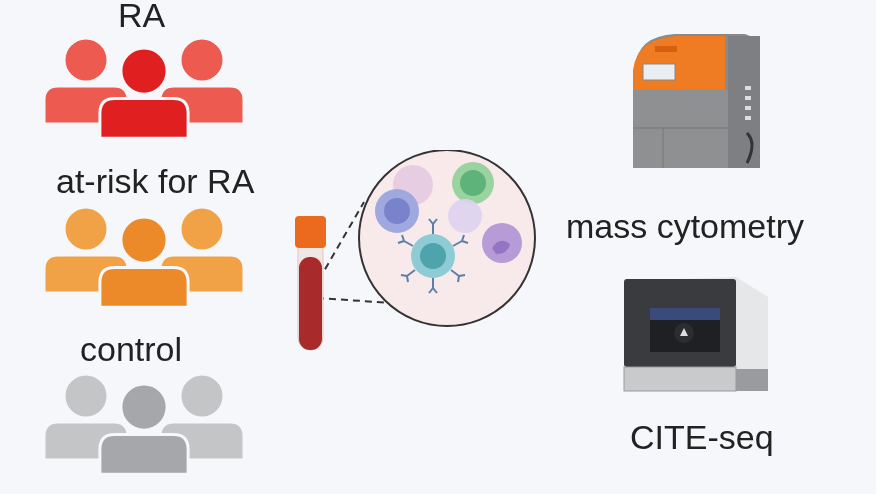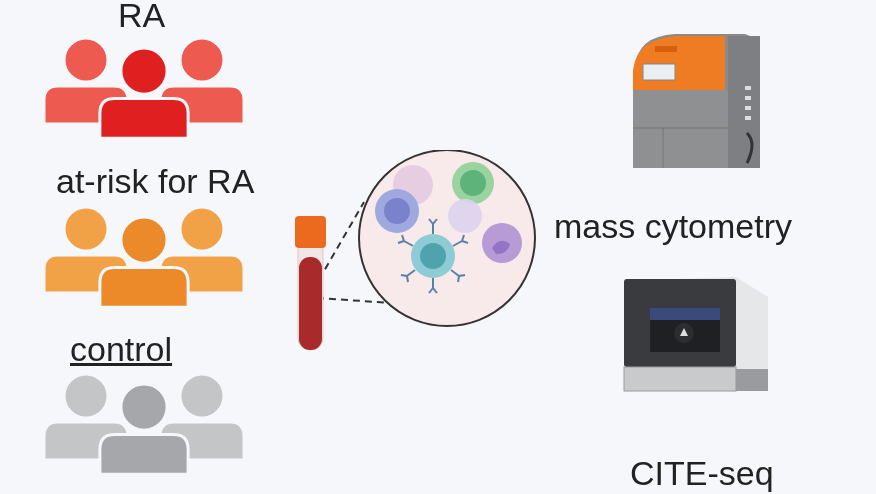--- a/index.html
+++ b/index.html
@@ -7,21 +7,21 @@
          font-family:"Liberation Sans", sans-serif; color:#222; }
   .label { position:absolute; font-size:34px; color:#222; white-space:nowrap; }
   .group-icon { position:absolute; }
   svg { display:block; }
 </style>
 </head>
 <body>
 
 <div class="label" style="left:118px;top:-4px;">RA</div>
 <div class="label" style="left:56px;top:162px;">at-risk for RA</div>
-<div class="label" style="left:70px;top:330px;text-decoration:underline;">control</div>
+<div class="label" style="left:80px;top:330px;">control</div>
 
 <svg class="group-icon" style="left:44px;top:34px;" width="200" height="118" viewBox="0 0 200 118">
   <g id="g0">
       <g>
         <circle cx="42" cy="26" r="22" fill="#ec5a50" stroke="#f5f7fa" stroke-width="3"></circle>
         <path d="M0 90 L0 66 Q0 52 14 52 L70 52 Q84 52 84 66 L84 90 Z" fill="#ec5a50" stroke="#f5f7fa" stroke-width="3"></path>
       </g>
       <g>
         <circle cx="158" cy="26" r="22" fill="#ec5a50" stroke="#f5f7fa" stroke-width="3"></circle>
         <path d="M116 90 L116 66 Q116 52 130 52 L186 52 Q200 52 200 66 L200 90 Z" fill="#ec5a50" stroke="#f5f7fa" stroke-width="3"></path>
@@ -107,25 +107,25 @@
   <line x1="38" y1="100" x2="38" y2="140" stroke="#777"></line>
   <line x1="8" y1="100" x2="103" y2="100" stroke="#777"></line>
   <g fill="#ddd">
       <rect x="120" y="58" width="6" height="4"></rect>
       <rect x="120" y="68" width="6" height="4"></rect>
       <rect x="120" y="78" width="6" height="4"></rect>
       <rect x="120" y="88" width="6" height="4"></rect>
     </g>
   <path d="M122 105 q10 10 0 30" stroke="#333" stroke-width="3" fill="none"></path>
 </svg>
-<div class="label" style="left:554px;top:207px;">mass cytometry</div>
+<div class="label" style="left:566px;top:207px;">mass cytometry</div>
 
 <svg style="position:absolute;left:618px;top:273px;" width="165" height="125" viewBox="0 0 165 125">
   <path d="M8 8 L118 4 L150 24 L150 118 L8 118 Z" fill="#e6e7e9"></path>
   <rect x="6" y="6" width="112" height="88" rx="3" fill="#3a3b3e"></rect>
   <rect id="seq-screen" x="32" y="35" width="70" height="12" fill="#3a4a7a"></rect>
   <rect x="32" y="47" width="70" height="32" fill="#1f2024"></rect>
   <circle cx="66" cy="60" r="10" fill="#2c2d30"></circle>
     <path d="M62 63 L66 55 L70 63Z" fill="#ddd"></path>
   <rect x="6" y="94" width="112" height="24" fill="#c9cacc" stroke="#999"></rect>
   <rect x="118" y="96" width="32" height="22" fill="#9a9b9e"></rect>
 </svg>
-<div class="label" style="left:630px;top:418px;margin-top:36px;">CITE-seq</div>
+<div class="label" style="left:630px;top:418px;">CITE-seq</div>
 
 </body></html>

